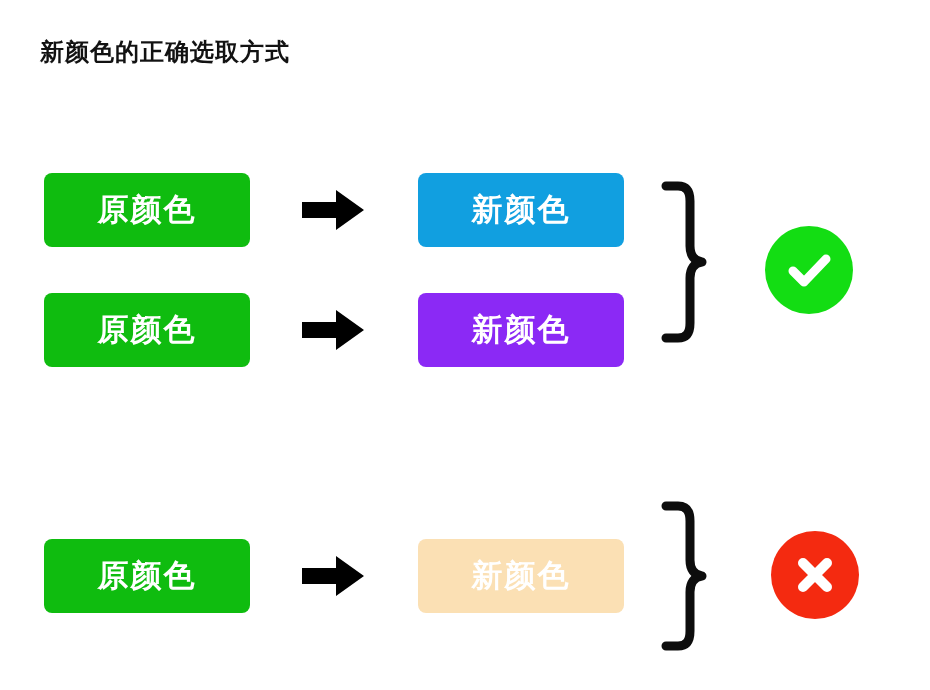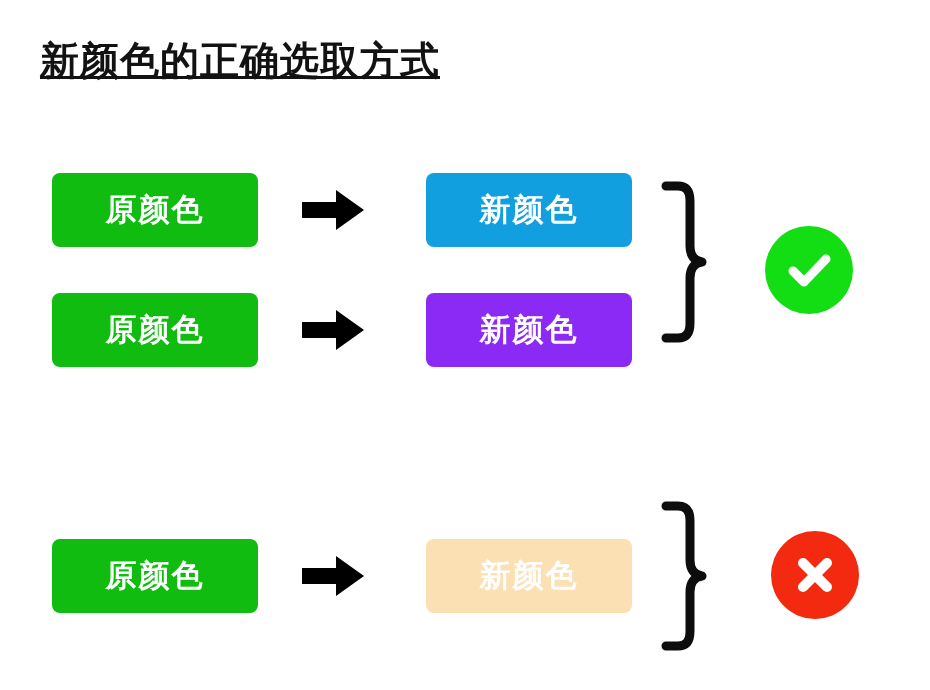--- a/index.html
+++ b/index.html
@@ -12,44 +12,42 @@
     background: #ffffff;
     font-family: "DejaVu Sans", "Liberation Sans", sans-serif;
     overflow: hidden;
     position: relative;
   }
 
   #page-title {
     position: absolute;
     left: 40px;
     top: 38px;
-    font-size: 39px;
+    font-size: 24px;
     font-weight: bold;
     color: #121212;
     letter-spacing: 1px;
     line-height: 1.2;
     white-space: nowrap;
-    text-decoration: underline;
   }
 
   
   .pill {
     position: absolute;
     width: 206px;
     height: 74px;
     border-radius: 8px;
     display: flex;
     align-items: center;
     justify-content: center;
     font-size: 31px;
     font-weight: bold;
     letter-spacing: 2px;
     box-sizing: border-box;
     user-select: none;
-    margin-left: 8px;
   }
 
   
   .arrow {
     position: absolute;
     width: 62px;
     height: 44px;
   }
 
   

